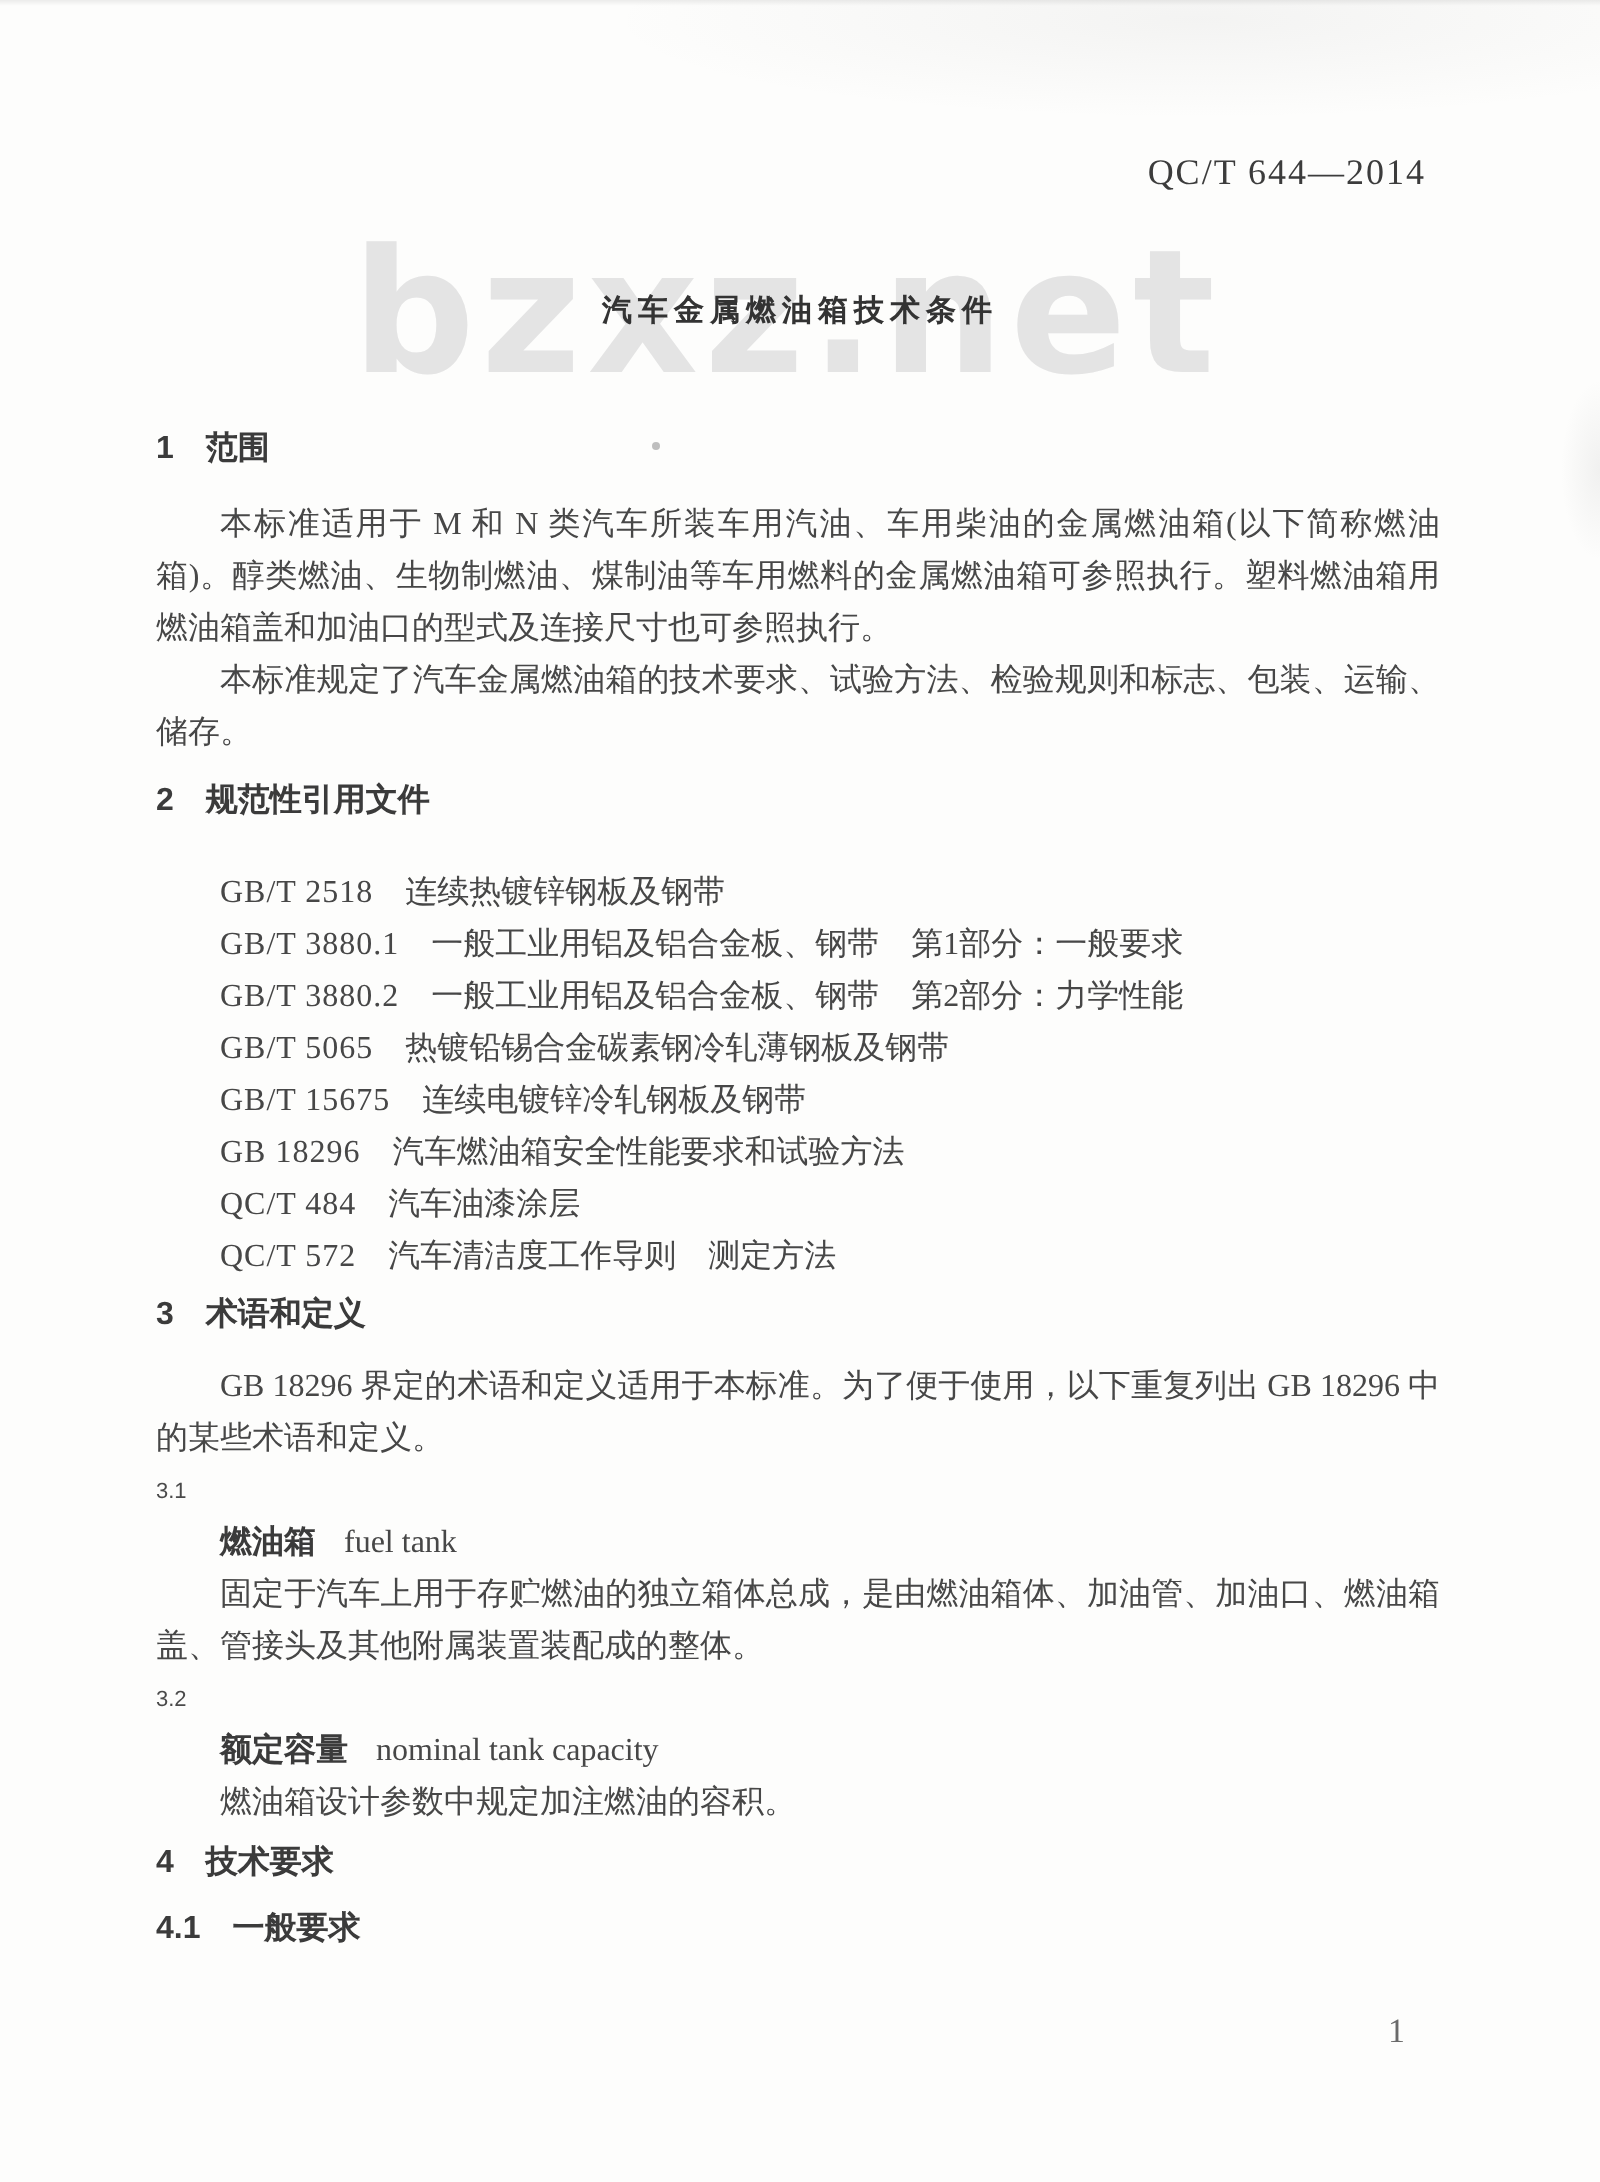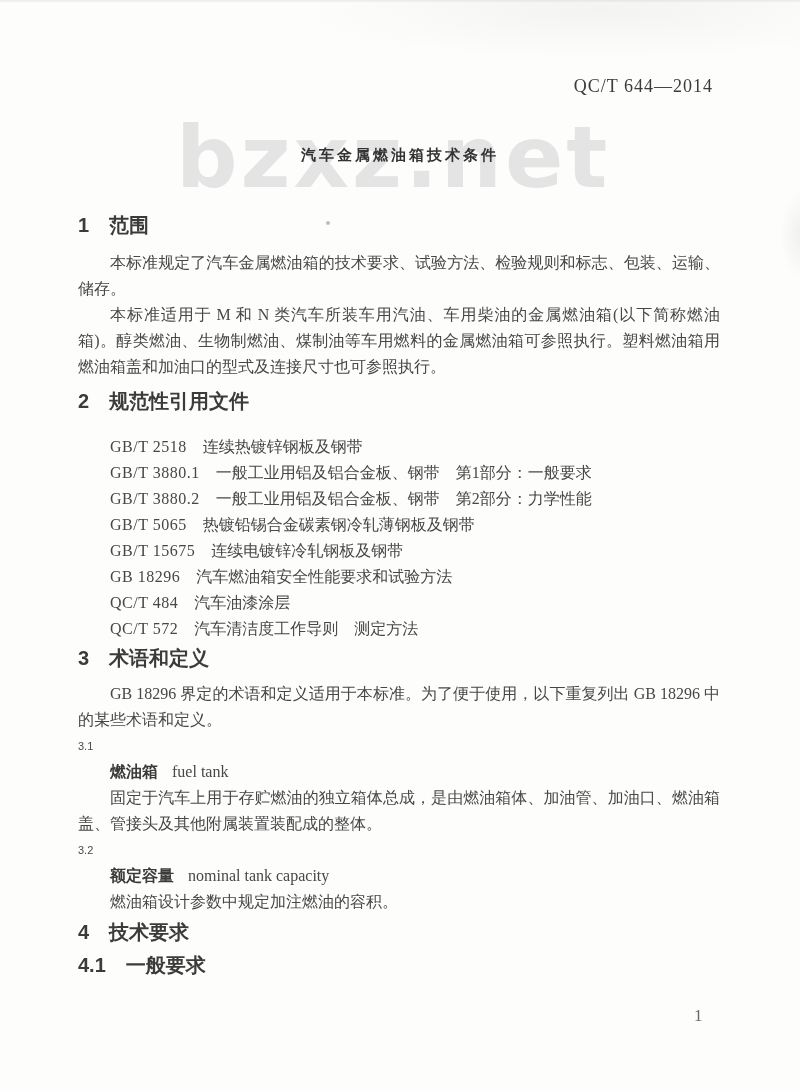--- a/index.html
+++ b/index.html
@@ -66,21 +66,21 @@
     left: 78px;
     right: 80px;
     z-index: 1;
     font-size: 16px;
     line-height: 26px;
   }
 
   .h {
     font-family: "Liberation Sans", "DejaVu Sans", sans-serif;
     font-weight: bold;
-    font-size: 20px;
+    font-size: 16px;
     color: #3b3b3b;
   }
   .h-scope { margin: 2px 0 12px 0; }
   .h-refs  { margin: 8px 0 5px 0; }
   .h-terms { margin: 3px 0 10px 0; }
   .h-req   { margin: 4px 0 7px 0; }
   .h-sub   { margin: 7px 0 0 0; }
 
   .para {
     margin: 0;
@@ -138,22 +138,22 @@
 
   <div class="watermark">bzxz.net</div>
   <div class="artifact-dot"></div>
 
   <div class="doc-code">QC/T 644—2014</div>
   <div class="doc-title">汽车金属燃油箱技术条件</div>
 
   <div class="content">
 
     <div class="h h-scope">1　范围</div>
+    <p class="para">本标准适用于 M 和 N 类汽车所装车用汽油、车用柴油的金属燃油箱(以下简称燃油箱)。醇类燃油、生物制燃油、煤制油等车用燃料的金属燃油箱可参照执行。塑料燃油箱用燃油箱盖和加油口的型式及连接尺寸也可参照执行。</p>
     <p class="para">本标准规定了汽车金属燃油箱的技术要求、试验方法、检验规则和标志、包装、运输、储存。</p>
-    <p class="para">本标准适用于 M 和 N 类汽车所装车用汽油、车用柴油的金属燃油箱(以下简称燃油箱)。醇类燃油、生物制燃油、煤制油等车用燃料的金属燃油箱可参照执行。塑料燃油箱用燃油箱盖和加油口的型式及连接尺寸也可参照执行。</p>
 
     <div class="h h-refs">2　规范性引用文件</div>
 
     <div class="refs">
       <div class="ref">
         <span class="ref-code">GB/T 2518</span><span class="ref-title">连续热镀锌钢板及钢带</span>
       </div>
       <div class="ref">
         <span class="ref-code">GB/T 3880.1</span><span class="ref-title">一般工业用铝及铝合金板、钢带　第1部分：一般要求</span>
       </div>

